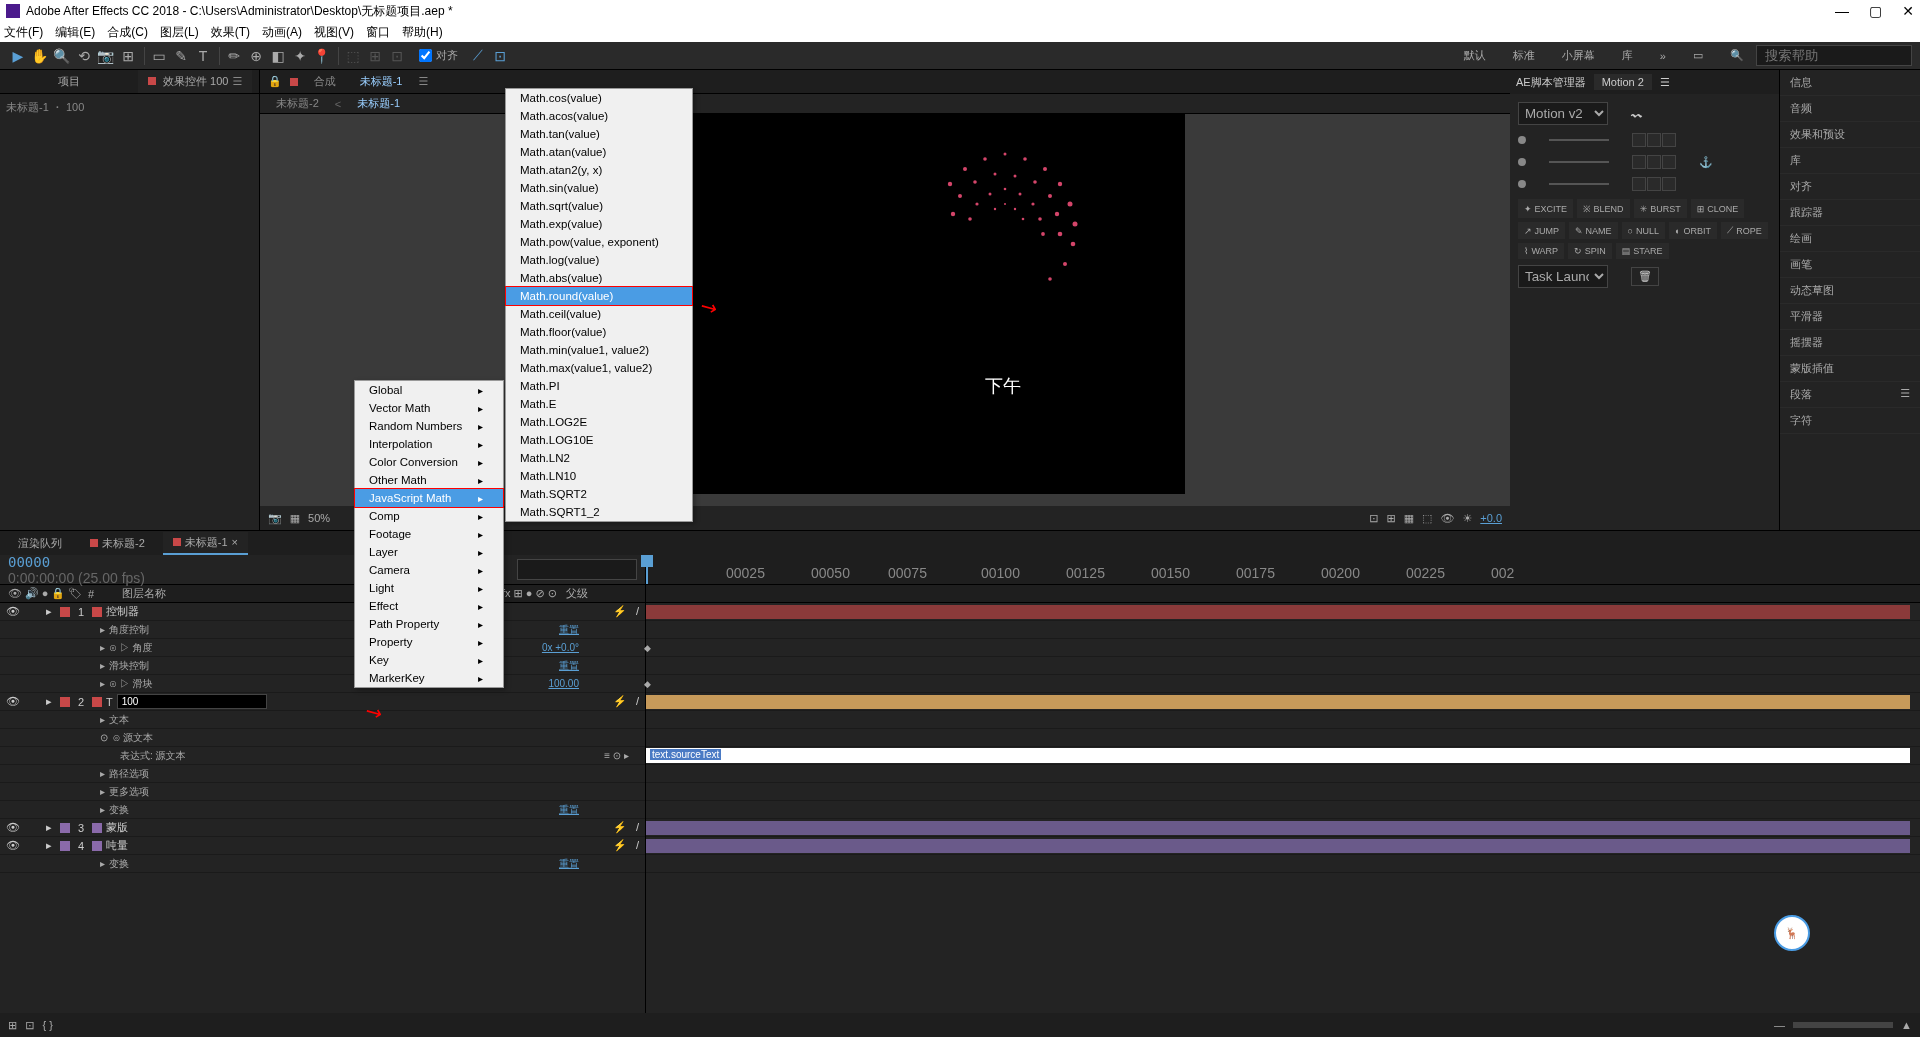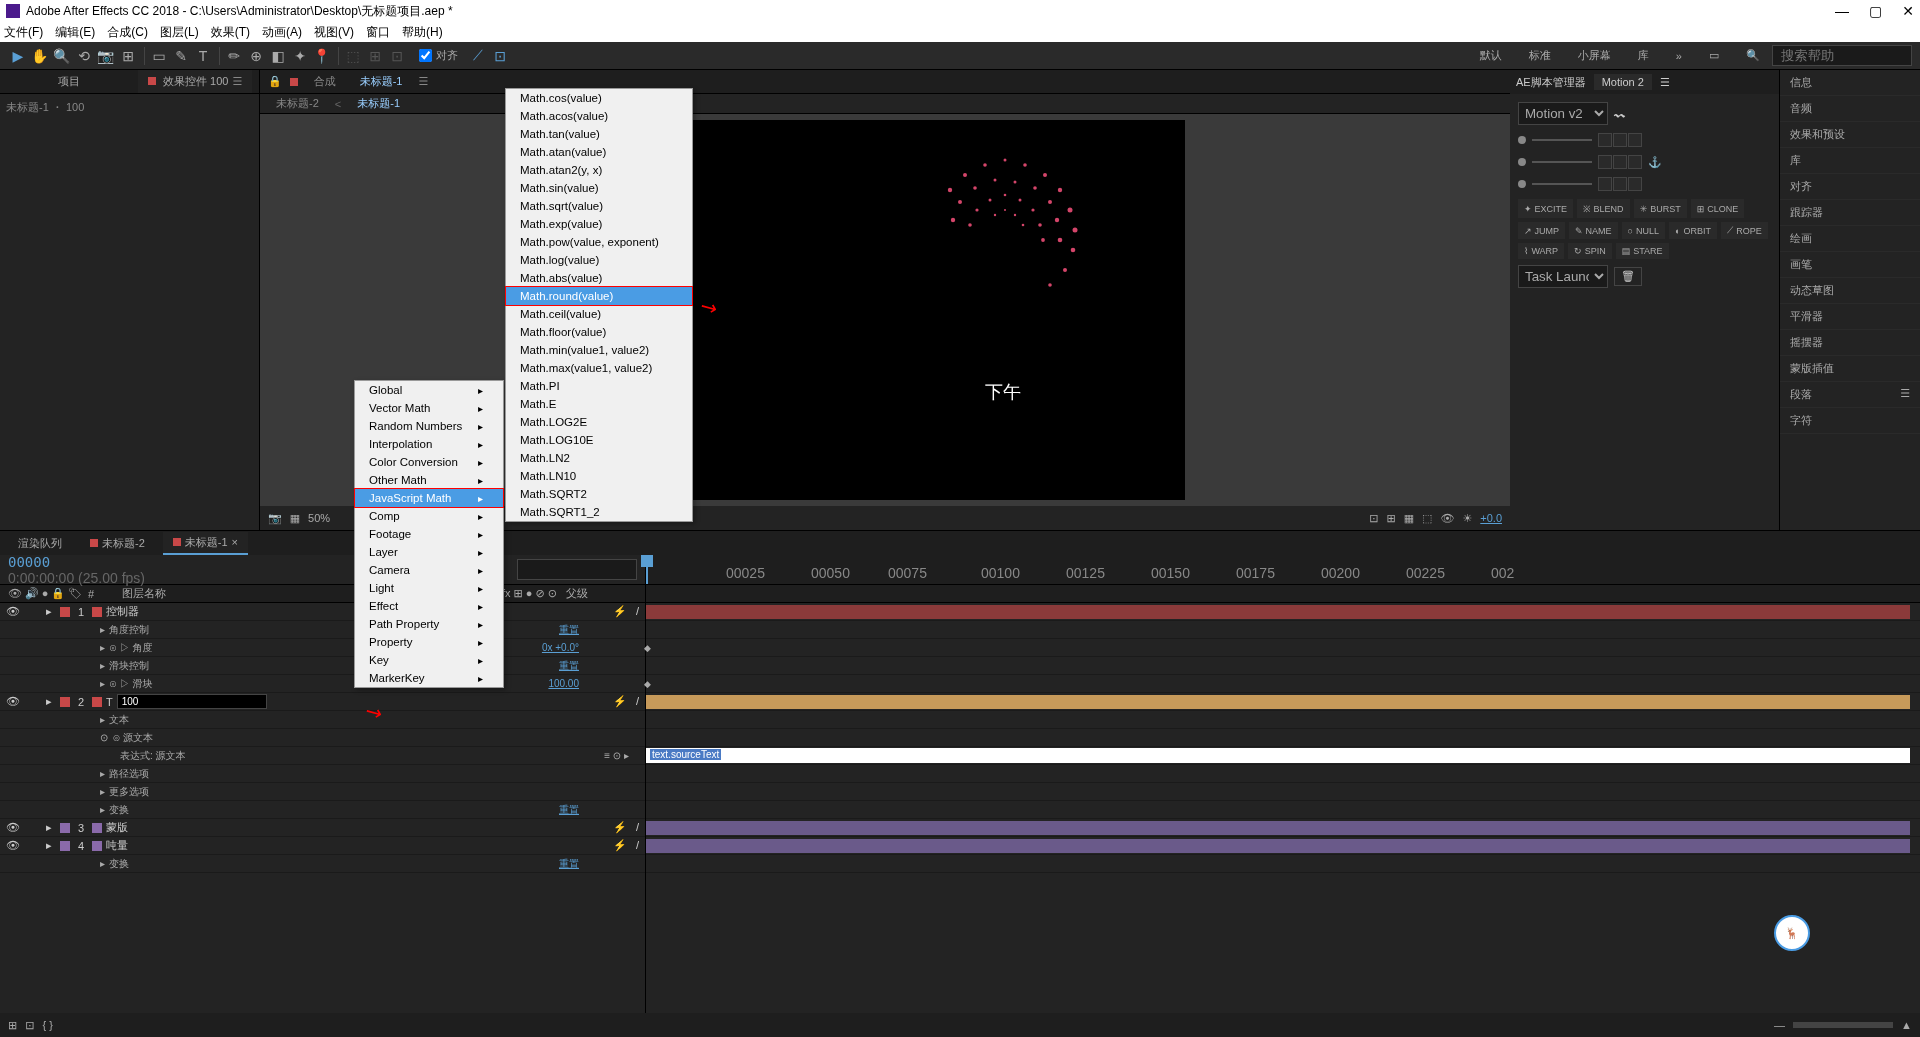--- a/index.html
+++ b/index.html
@@ -10,46 +10,46 @@
 .titlebar-controls { margin-left: auto; display: flex; gap: 20px; font-size: 14px; }
 
 .menubar { height: 20px; background: #fff; color: #000; display: flex; align-items: center; padding: 0 4px; font-size: 12px; }
 .menubar span { margin-right: 12px; cursor: pointer; }
 
 .toolbar { height: 28px; background: #2a2a2a; display: flex; align-items: center; padding: 0 8px; border-bottom: 1px solid #000; }
 .tool-icon { width: 20px; height: 20px; margin-right: 2px; display: flex; align-items: center; justify-content: center; color: #aaa; font-size: 14px; }
 .tool-sep { width: 1px; height: 18px; background: #444; margin: 0 4px; }
 .toolbar-right { margin-left: auto; display: flex; align-items: center; gap: 12px; }
 .toolbar-right span { color: #aaa; margin-left: 15px; }
-.search-box { background: #1a1a1a; border: 1px solid #444; padding: 2px 8px; color: #888; width: 140px; }
+.search-box { background: #1a1a1a; border: 1px solid #444; padding: 2px 8px; color: #888; width: 156px; }
 
 .main-area { display: flex; height: 460px; }
 
 .left-panel { width: 260px; background: #232323; border-right: 1px solid #000; }
 .panel-tabs { display: flex; height: 24px; background: #1e1e1e; border-bottom: 1px solid #000; align-items: center; }
 .panel-tab { padding: 4px 10px; color: #aaa; margin-left: 48px; }
 .panel-tab.active { background: #232323; }
 .panel-tab .close { margin-left: 4px; color: #888; }
 .panel-content { padding: 6px; color: #888; font-size: 11px; }
 
 .center-panel { flex: 1; background: #232323; display: flex; flex-direction: column; position: relative; }
 .comp-tabs { display: flex; height: 24px; background: #1e1e1e; border-bottom: 1px solid #000; align-items: center; padding-left: 8px; gap: 8px; }
 .comp-tab { padding: 2px 8px; color: #9acfff; }
 .comp-tab.inactive { color: #888; }
-.viewer { flex: 1; background: #3a3a3a; position: relative; display: flex; align-items: center; justify-content: center; }
+.viewer { flex: 1; background: #3a3a3a; position: relative; display: flex; align-items: flex-start; justify-content: center; }
 .comp-view { width: 600px; height: 380px; background: #000; position: relative; }
 .dots { position: absolute; top: 20px; right: 80px; width: 200px; height: 200px; }
 .text-overlay { position: absolute; top: 260px; left: 400px; color: #fff; font-size: 18px; }
 .viewer-footer { height: 24px; background: #232323; display: flex; align-items: center; padding: 0 8px; gap: 8px; color: #aaa; }
 
 .right-panel { width: 270px; background: #1d4ed8; display: flex; }
 .motion-panel { flex: 1; background: #232323; border-right: 1px solid #000; }
 .motion-tabs { display: flex; height: 24px; background: #1e1e1e; align-items: center; padding: 0 6px; gap: 8px; }
 .motion-content { padding: 8px; }
-.motion-row { display: flex; align-items: center; gap: 6px; margin-bottom: 8px; }
+.motion-row { display: flex; align-items: center; gap: 23px; margin-bottom: 8px; }
 .motion-btn-row { display: flex; gap: 4px; flex-wrap: wrap; margin-bottom: 6px; }
 .motion-btn { background: #2a2a2a; padding: 3px 6px; color: #aaa; font-size: 9px; display: flex; align-items: center; gap: 3px; }
 
 .side-panels { width: 140px; background: #232323; }
 .side-panel-item { padding: 5px 10px; color: #aaa; border-bottom: 1px solid #2a2a2a; }
 
 .timeline-area { height: 507px; background: #232323; border-top: 1px solid #000; display: flex; flex-direction: column; }
 .timeline-tabs { display: flex; height: 24px; background: #1e1e1e; align-items: center; padding-left: 8px; gap: 8px; }
 .tl-tab { padding: 3px 10px; color: #aaa; display: flex; align-items: center; gap: 4px; }
 .tl-tab .sq { width: 8px; height: 8px; background: #c84848; }

